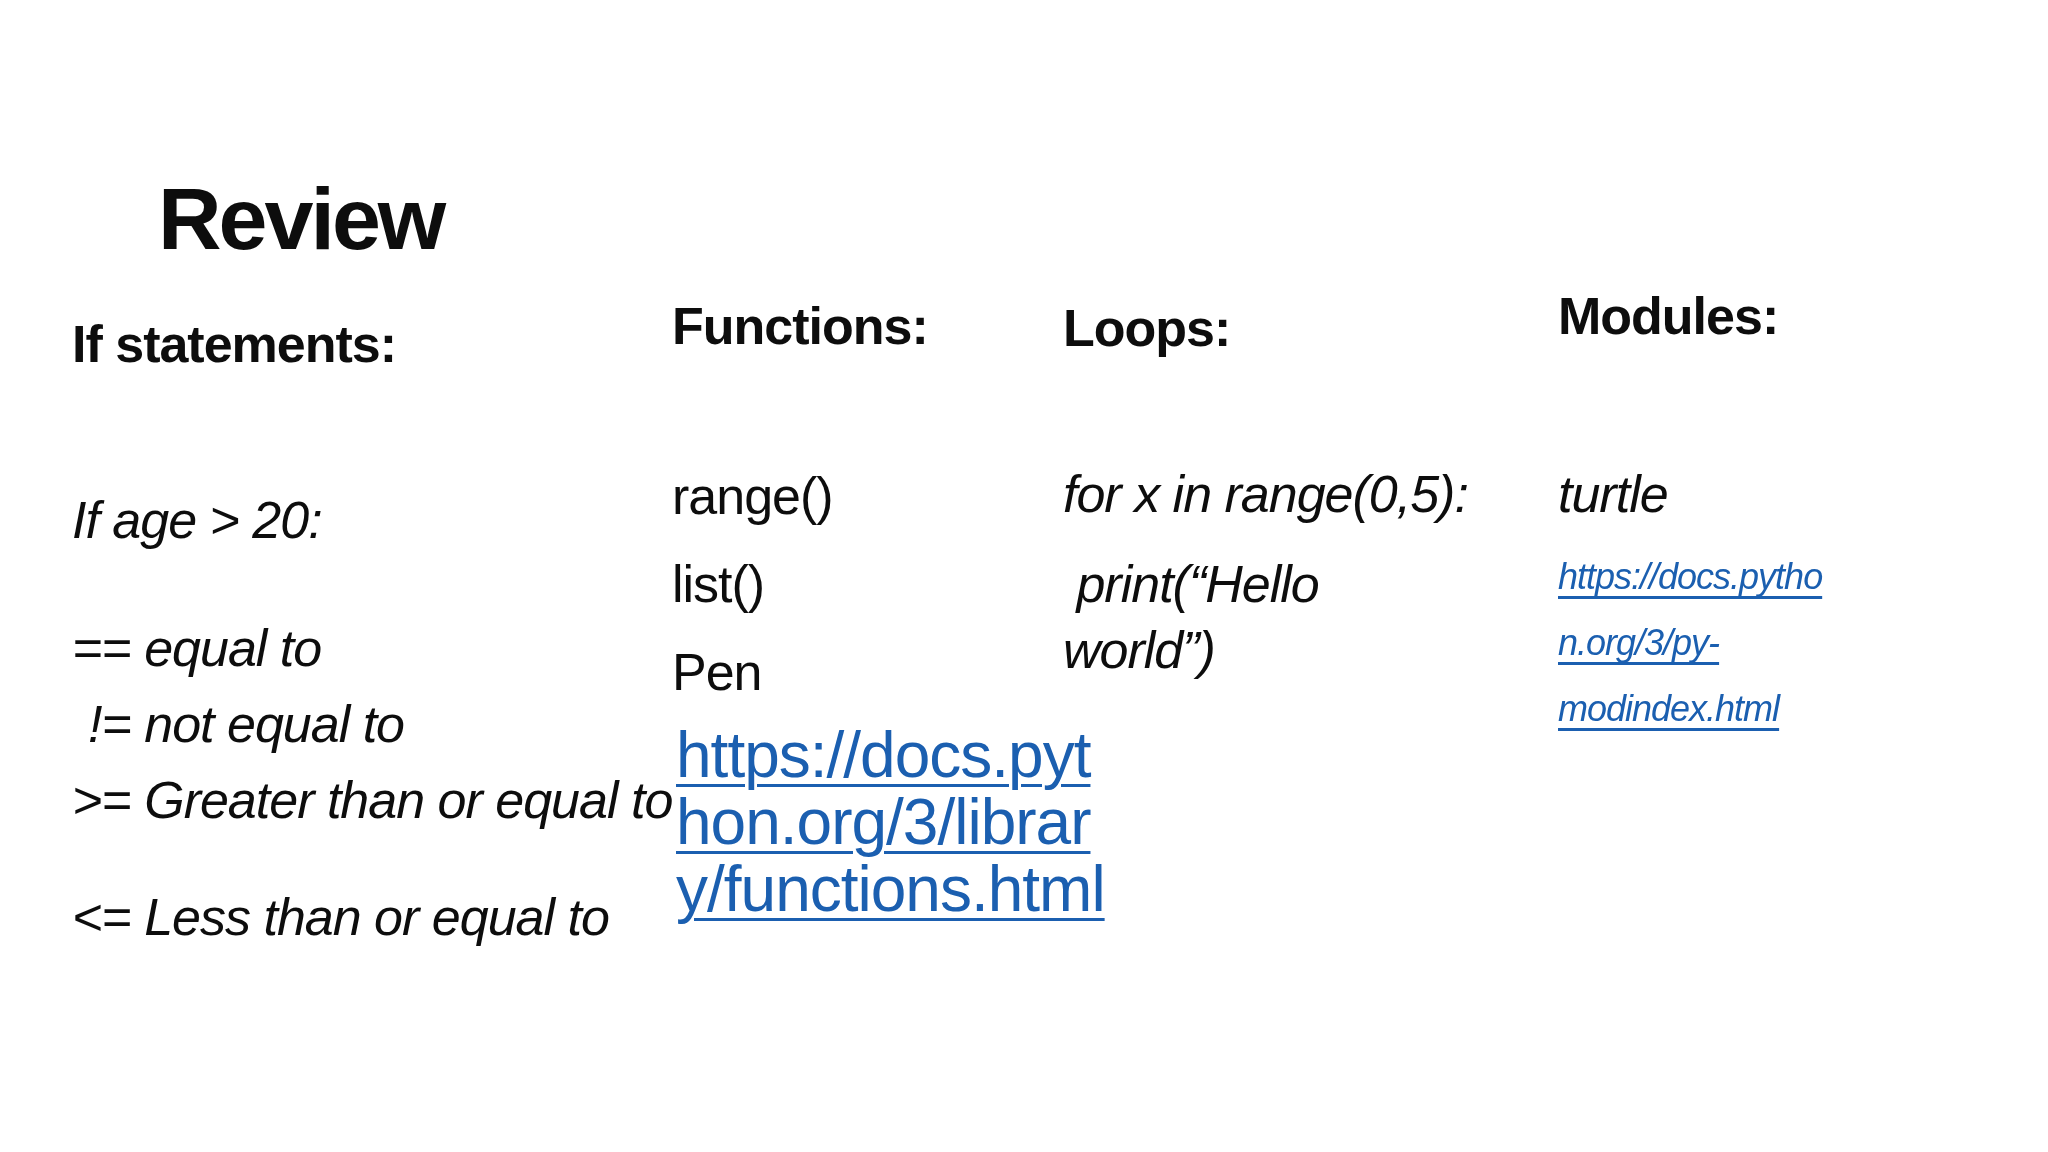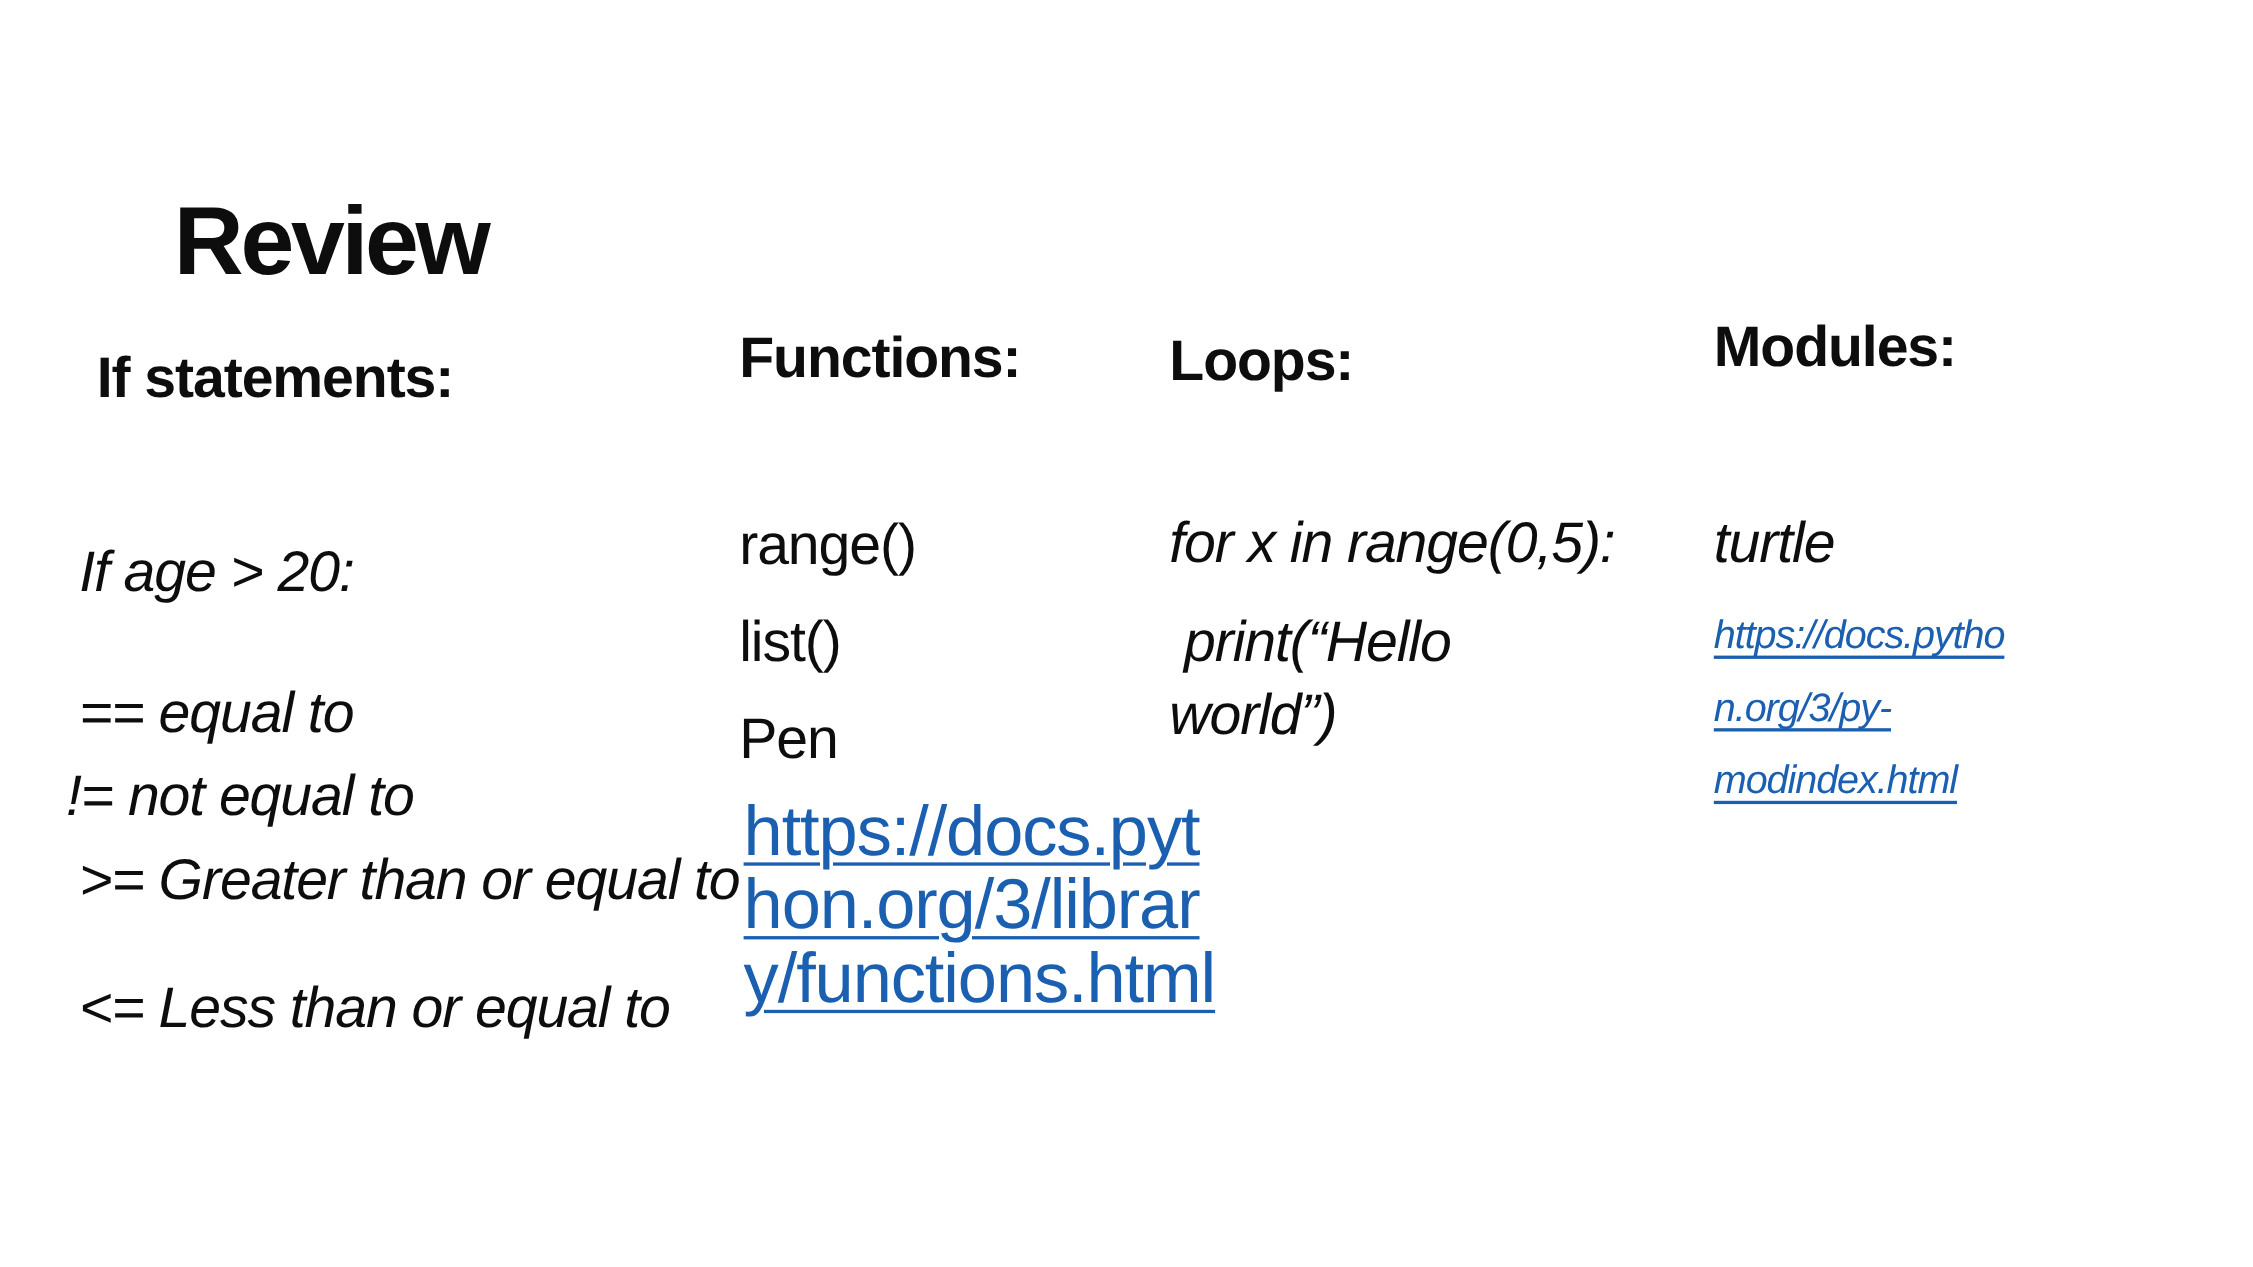--- a/index.html
+++ b/index.html
@@ -28,36 +28,36 @@
     color: #0d0d0d;
   }
 
   .col-header {
     font-size: 52px;
     font-weight: bold;
     letter-spacing: -1px;
     line-height: 1;
     color: #0d0d0d;
   }
-  #if-header       { left: 88px;   top: 318px; }
+  #if-header       { left: 72px;   top: 318px; }
   #functions-header{ left: 672px;  top: 300px; }
   #loops-header    { left: 1063px; top: 302px; }
   #modules-header  { left: 1558px; top: 290px; }
 
   .body-text {
     font-size: 52px;
     letter-spacing: -1px;
     line-height: 1;
     color: #0d0d0d;
   }
   .italic { font-style: italic; }
 
   #if-example { left: 72px; top: 494px; }
   #op-0 { left: 72px; top: 622px; }
-  #op-1 { left: 60px; top: 698px; }
+  #op-1 { left: 88px; top: 698px; }
   #op-2 { left: 72px; top: 774px; }
   #op-3 { left: 72px; top: 847px; margin-top: 44px; }
 
   #fn-list {
     left: 672px; top: 452px;
     line-height: 88px;
     white-space: pre-line;
   }
 
   .link {

